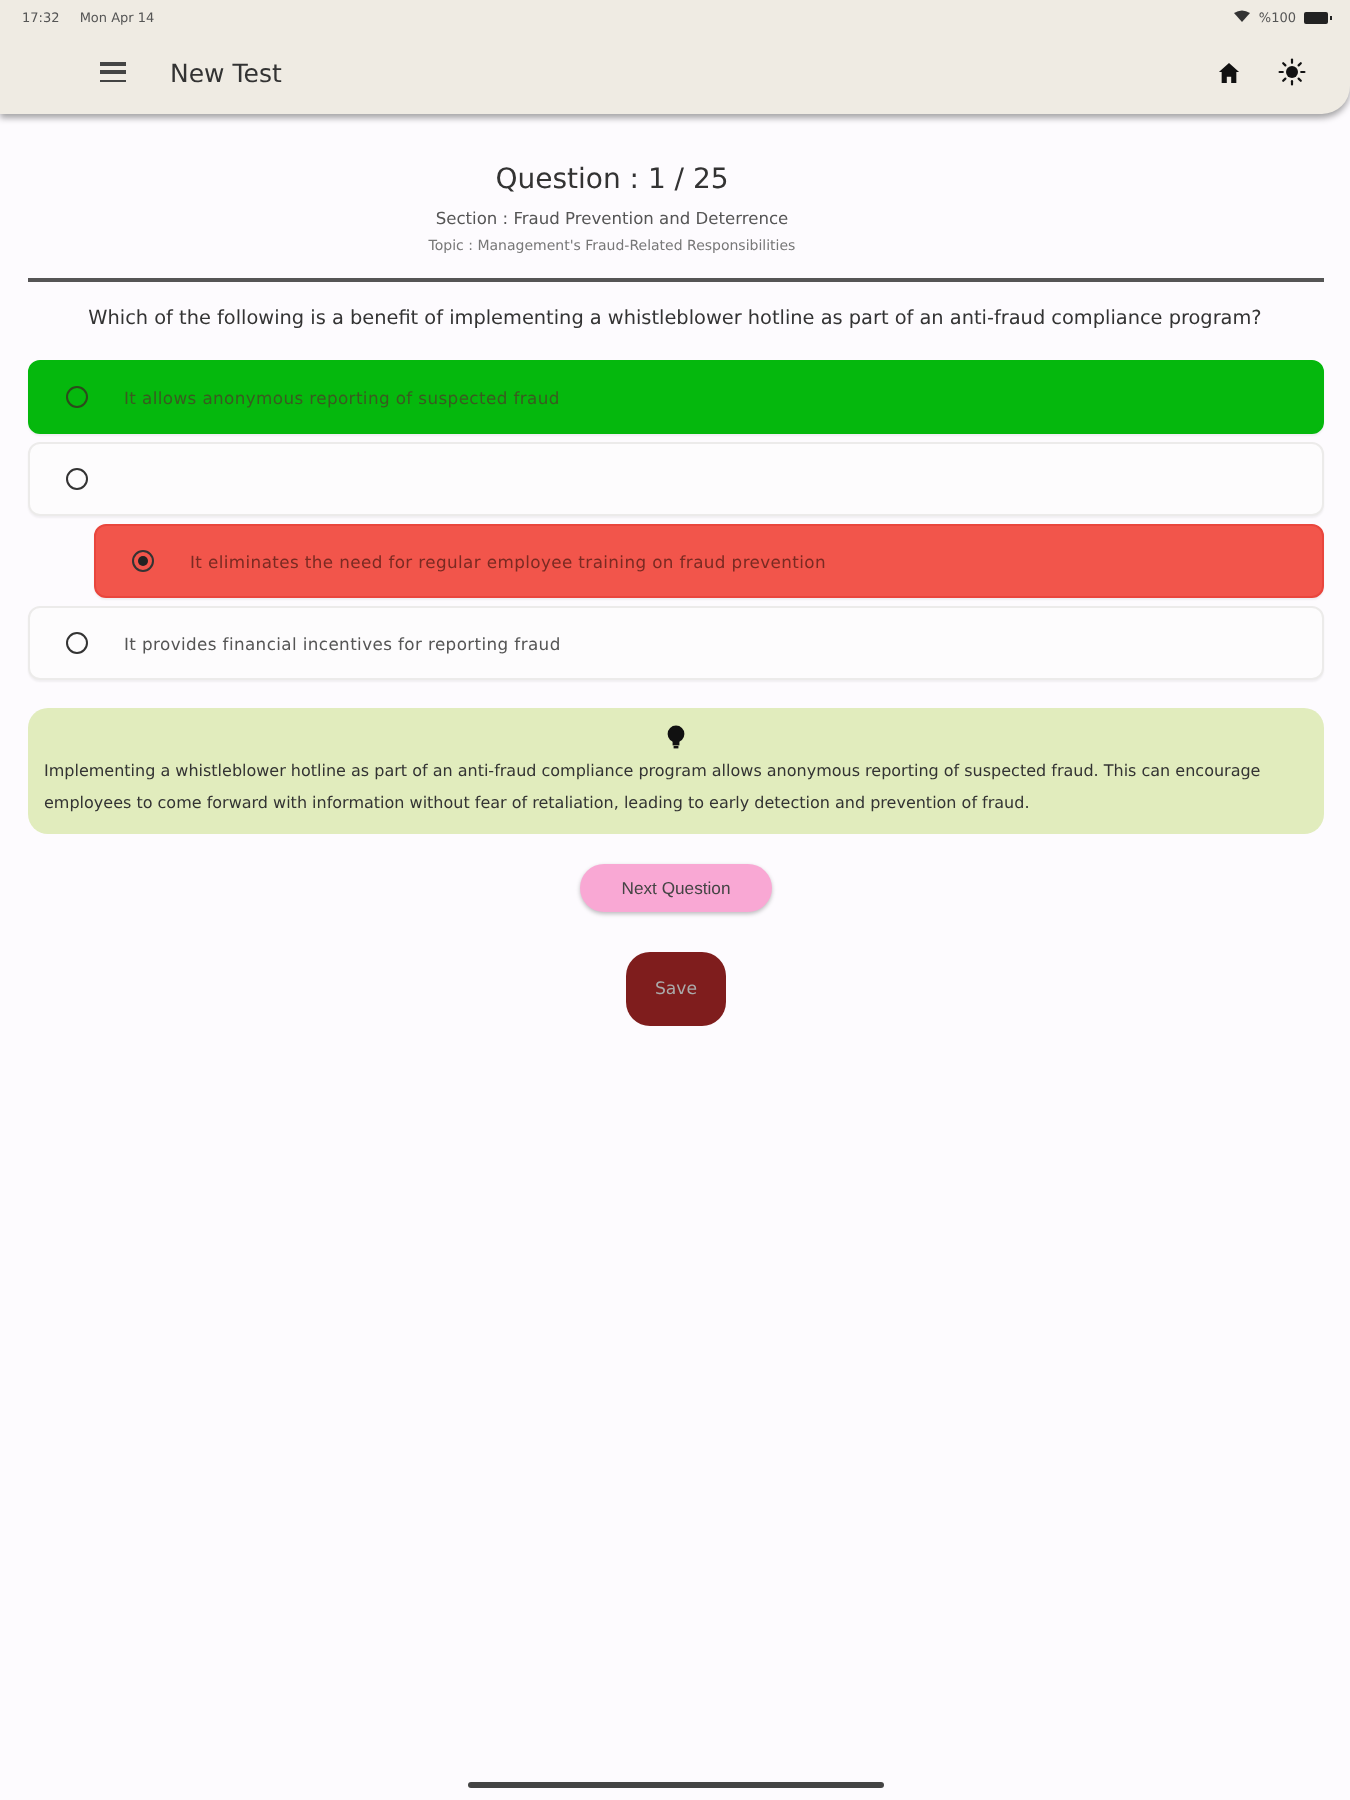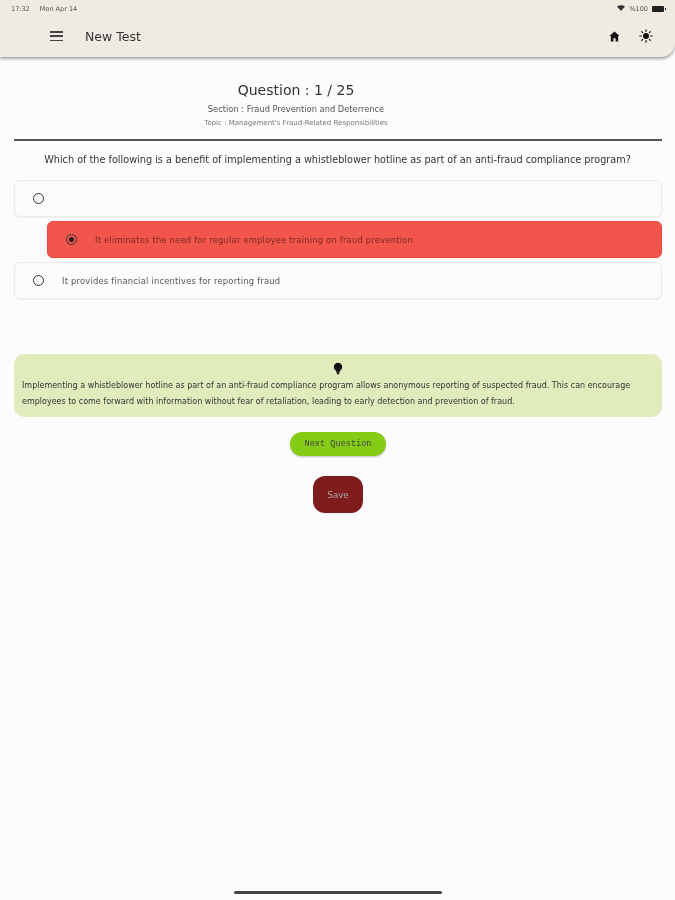--- a/index.html
+++ b/index.html
@@ -27,21 +27,21 @@
     .battery::after { content: ""; position: absolute; right: -2px; top: 2px; width: 1.5px; height: 2px; background: #222; }
     .appbar {
       height: 38px; display: flex; align-items: center; padding: 0 12px; margin-left: 38px;
     }
     .menu-icon { width: 13px; height: 10px; display: flex; flex-direction: column; justify-content: space-between; cursor: pointer; }
     .menu-icon i { display: block; height: 1.5px; background: #444; }
     .app-title { margin-left: 22px; font-size: 12.5px; color: #333; }
     .appbar-actions { margin-left: auto; display: flex; align-items: center; gap: 18px; margin-right: 10px; }
     .icon-btn { width: 14px; height: 14px; display: flex; align-items: center; justify-content: center; cursor: pointer; }
 
-    .header { position: absolute; top: 82px; left: 4px; width: 584px; text-align: center; }
+    .header { position: absolute; top: 82px; left: 14px; width: 584px; text-align: center; }
     .q-counter { font-size: 14px; color: #333; }
     .q-counter b { font-weight: normal; }
     .section { font-size: 8.3px; color: #555; margin-top: 6px; }
     .topic { font-size: 7px; color: #777; margin-top: 5px; }
     .divider { position: absolute; top: 139px; left: 14px; width: 648px; height: 1.5px; background: #555; }
 
     .question { position: absolute; top: 154px; left: 0; width: 675px; text-align: center; font-size: 9.7px; color: #333; }
 
     .options { position: absolute; top: 180px; left: 14px; width: 648px; }
     .option {
@@ -67,23 +67,23 @@
     .explanation {
       position: absolute; top: 354px; left: 14px; width: 648px; height: 63px;
       background: #e1ecbd; border-radius: 10px; padding: 7px 8px 0 8px;
       text-align: center;
     }
     .bulb { width: 10px; height: 14px; margin: 0 auto 3px; }
     .exp-text { font-size: 8px; line-height: 15.5px; color: #333; text-align: left; }
 
     .next-btn {
       position: absolute; top: 432px; left: 290px; width: 96px; height: 24px;
-      border-radius: 12px; background: #84cc16; border: none;
+      border-radius: 12px; background: #f9a8d4; border: none;
       box-shadow: 0 1px 2px rgba(0,0,0,0.25);
-      font-family: Liberation Mono, monospace; font-size: 8.6px; color: #444; cursor: pointer;
+      font-family: Liberation Sans, sans-serif; font-size: 8.6px; color: #444; cursor: pointer;
     }
     .save-btn {
       position: absolute; top: 476px; left: 313px; width: 50px; height: 37px;
       border-radius: 12px; background: #7f1d1d; border: none;
       font-family: "DejaVu Sans", sans-serif; font-size: 8.6px; color: #aaa; cursor: default;
     }
     .home-indicator {
       position: absolute; top: 891px; left: 234px; width: 208px; height: 3px;
       border-radius: 2px; background: #444;
     }
@@ -144,20 +144,24 @@
     <span>Question : </span><b>1</b><span> / 25</span>
   </div>
   <div class="section">Section : Fraud Prevention and Deterrence</div>
   <div class="topic">Topic : Management's Fraud-Related Responsibilities</div>
 </div>
 <div class="divider"></div>
 
 <div class="question">Which of the following is a benefit of implementing a whistleblower hotline as part of an anti-fraud compliance program?</div>
 
 <div class="options">
+  <div class="option correct">
+    <span class="radio"></span>
+    <span>It allows anonymous reporting of suspected fraud</span>
+  </div>
   <div class="option">
     <span class="radio"></span>
   </div>
   <div class="option wrong">
     <span class="radio checked"></span>
     <span>It eliminates the need for regular employee training on fraud prevention</span>
   </div>
   <div class="option">
     <span class="radio"></span>
     <span>It provides financial incentives for reporting fraud</span>

